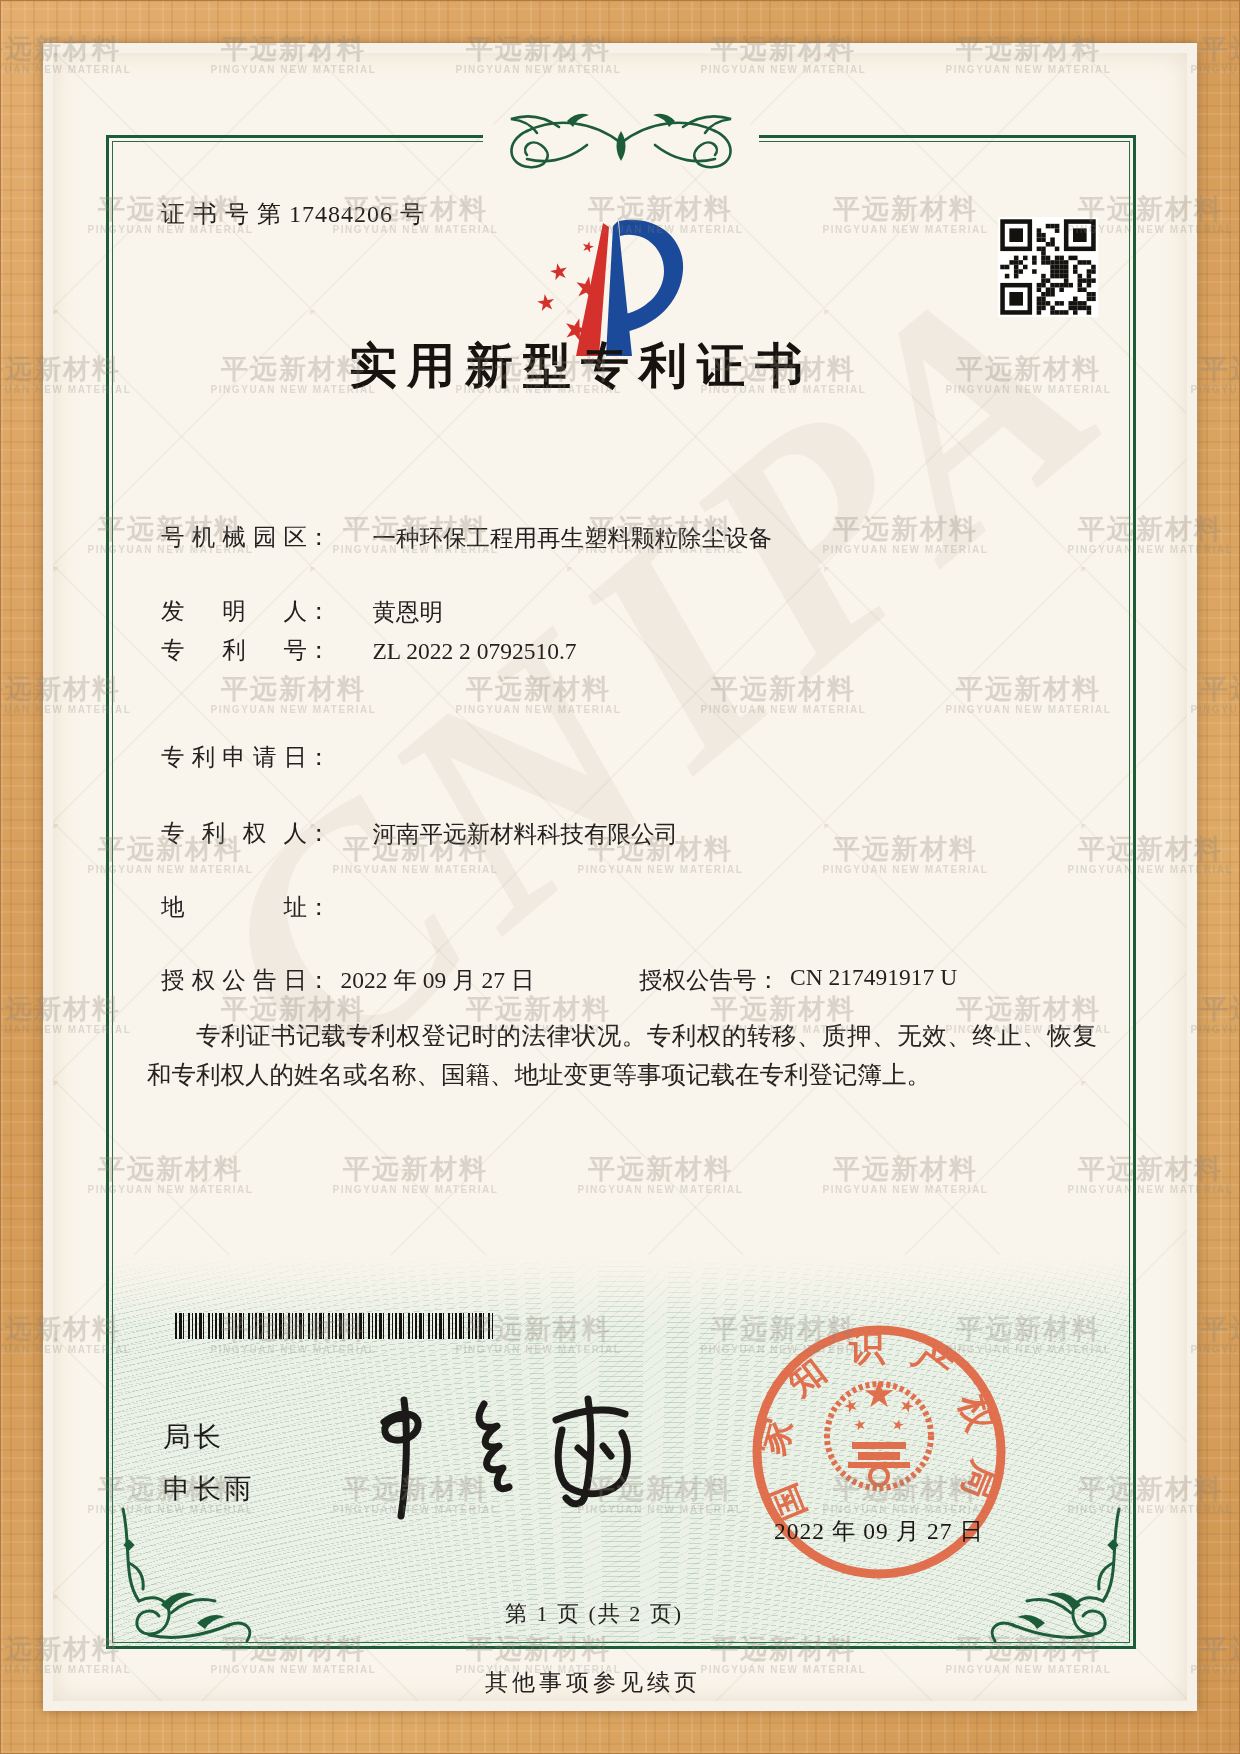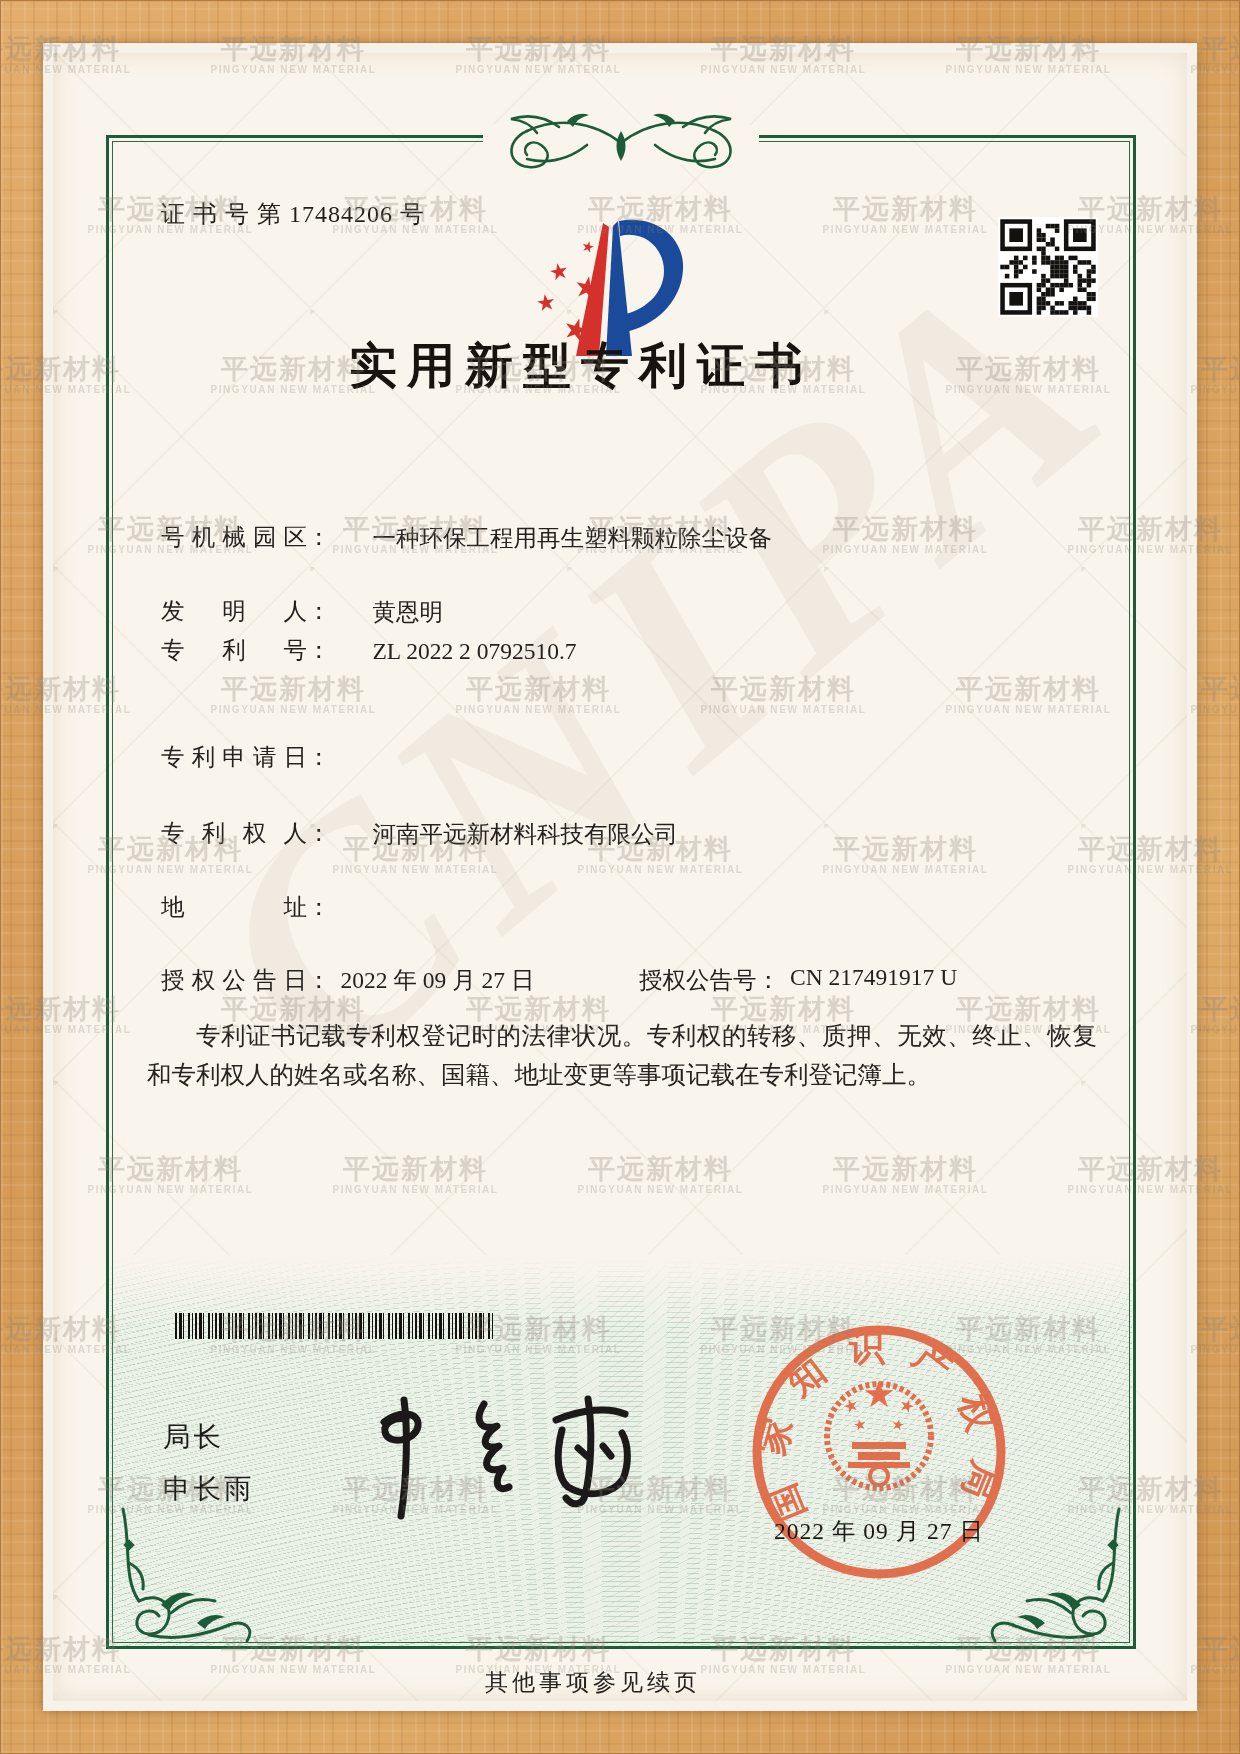--- a/index.html
+++ b/index.html
@@ -386,20 +386,21 @@
         <circle cx="131" cy="115" r="52" fill="none" stroke="#e05f3a" stroke-width="6" stroke-dasharray="4 3"></circle>
         <rect x="104" y="121" width="54" height="7"></rect>
         <rect x="110" y="131" width="42" height="8"></rect>
         <rect x="100" y="141" width="62" height="6"></rect>
         <circle cx="131" cy="155" r="9" fill="none" stroke="#e05f3a" stroke-width="4"></circle>
       </g>
     </g>
   </svg>
   <div class="abs seal-date z-seal">2022 年 09 月 27 日</div>
 
+  <div class="abs footer-page z-content">第 1 页 (共 2 页)</div>
   <div class="abs note z-content">其他事项参见续页</div>
 
   <div class="wm-layer" id="wm-layer">
       <div class="wm" style="left: -70px; top: 30px;">
         <div class="wm-cn">平远新材料</div>
         <div class="wm-en">PINGYUAN NEW MATERIAL</div>
       </div>
       <div class="wm" style="left: 175px; top: 30px;">
         <div class="wm-cn">平远新材料</div>
         <div class="wm-en">PINGYUAN NEW MATERIAL</div>

